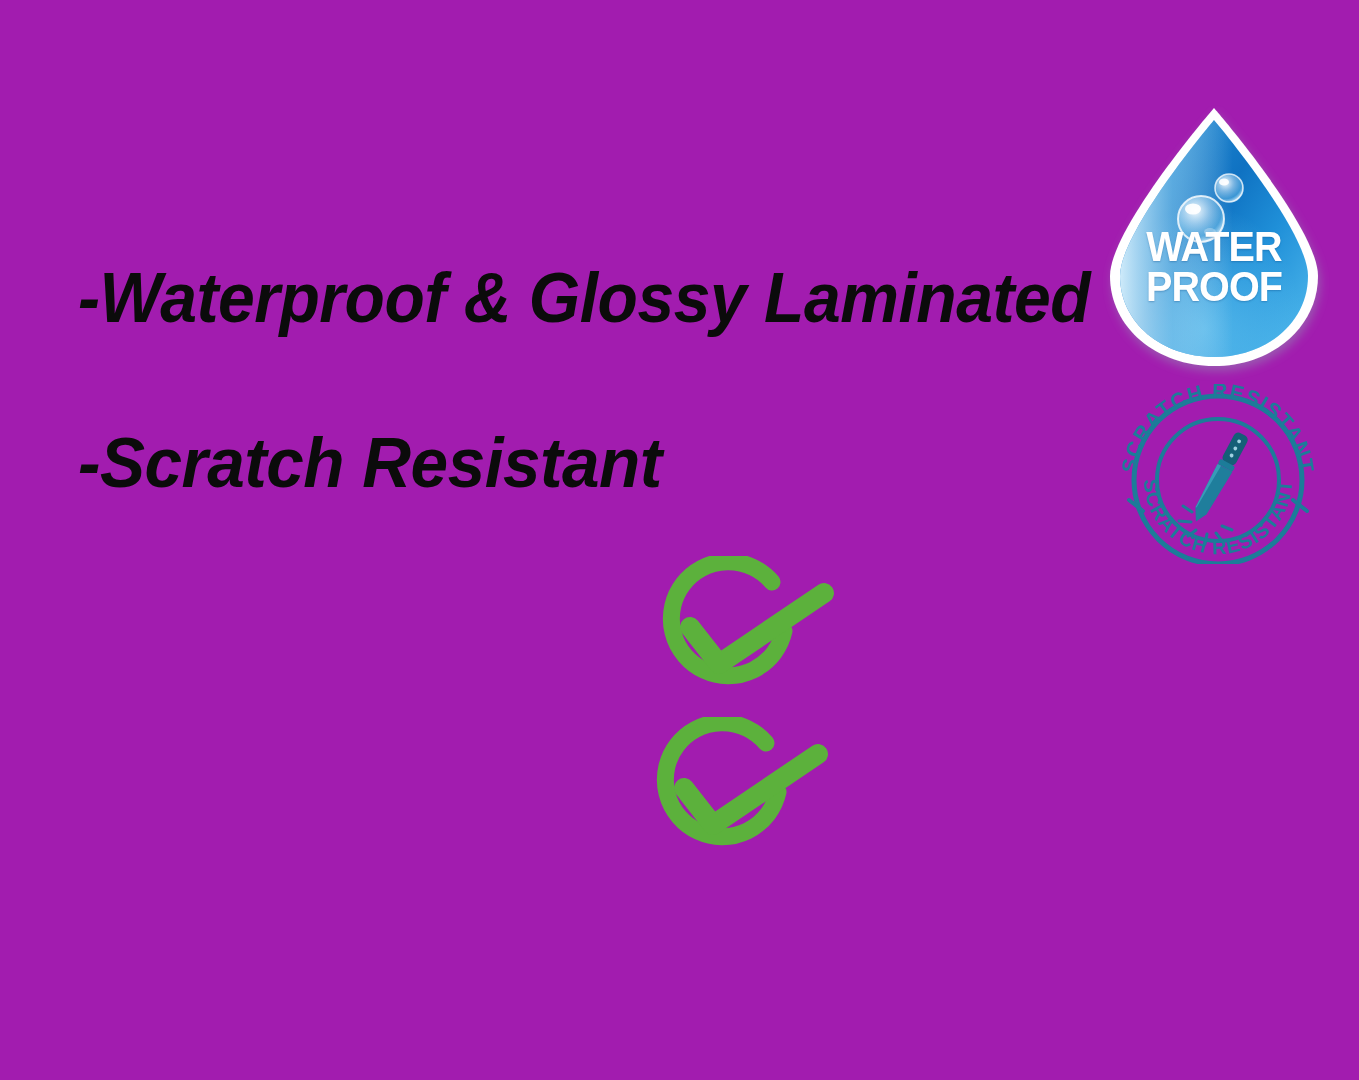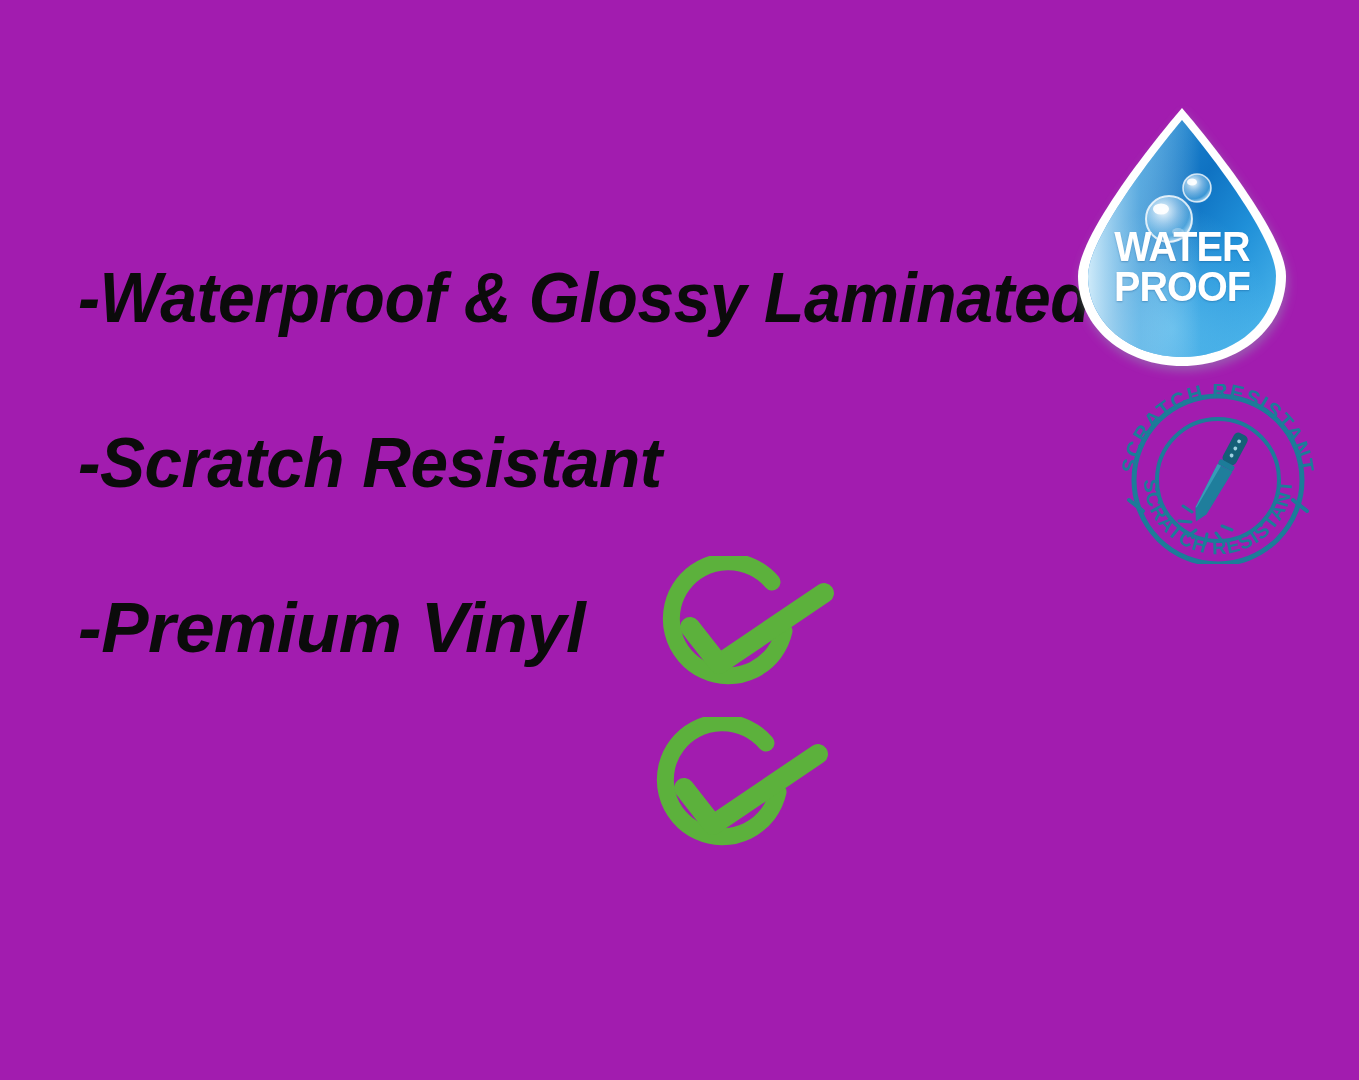--- a/index.html
+++ b/index.html
@@ -54,21 +54,21 @@
   .feature-line.l4 {
     top: 757px;
     font-size: 71px;
     transform: scaleX(1.0);
     transform-origin: left center;
   }
 
   
   #waterproof-badge {
     position: absolute;
-    left: 1072px;
+    left: 1104px;
     top: 104px;
     width: 220px;
     height: 268px;
     text-decoration: underline;
   }
   #waterproof-badge svg {
     display: block;
     width: 100%;
     height: 100%;
     overflow: visible;
@@ -116,21 +116,20 @@
 </style>
 </head>
 <body>
 
 <div id="canvas">
 
   <div class="feature-line l1">-Waterproof &amp; Glossy Laminated</div>
 
   <div class="feature-line l2">-Scratch Resistant</div>
 
-  <div class="feature-line l3">-Premium Vinyl</div>
 
 
   <div id="waterproof-badge">
     <svg viewBox="0 0 220 268" xmlns="http://www.w3.org/2000/svg">
       <defs>
 
         <linearGradient id="dropGrad" x1="0" y1="0.05" x2="0.95" y2="0.85">
           <stop offset="0%" stop-color="#2f96d8"></stop>
           <stop offset="22%" stop-color="#1f86d0"></stop>
           <stop offset="48%" stop-color="#0f72c2"></stop>

